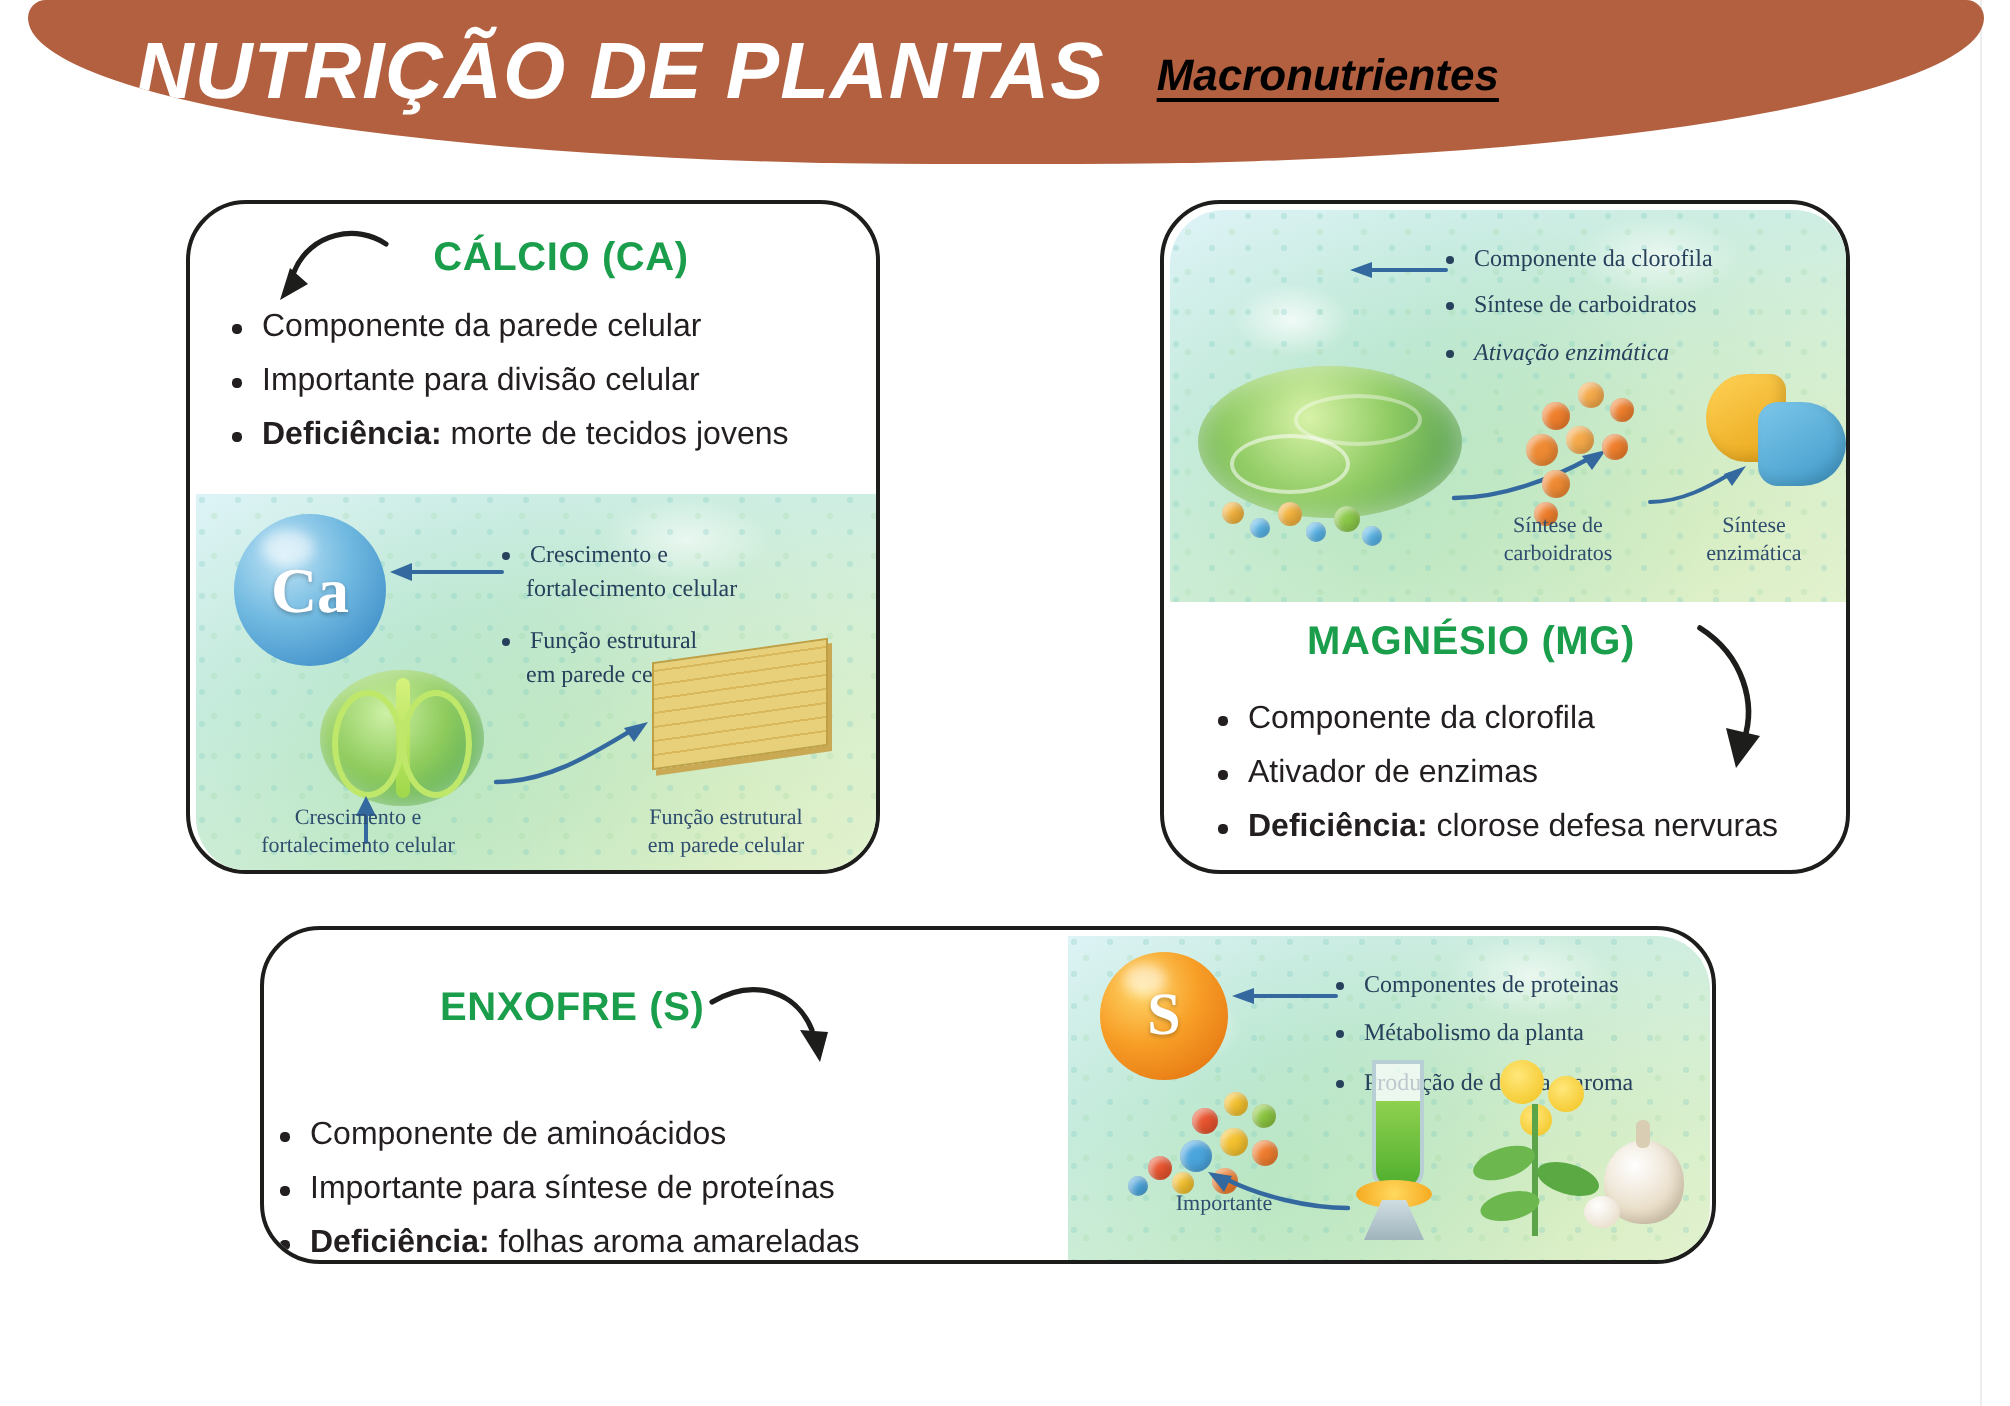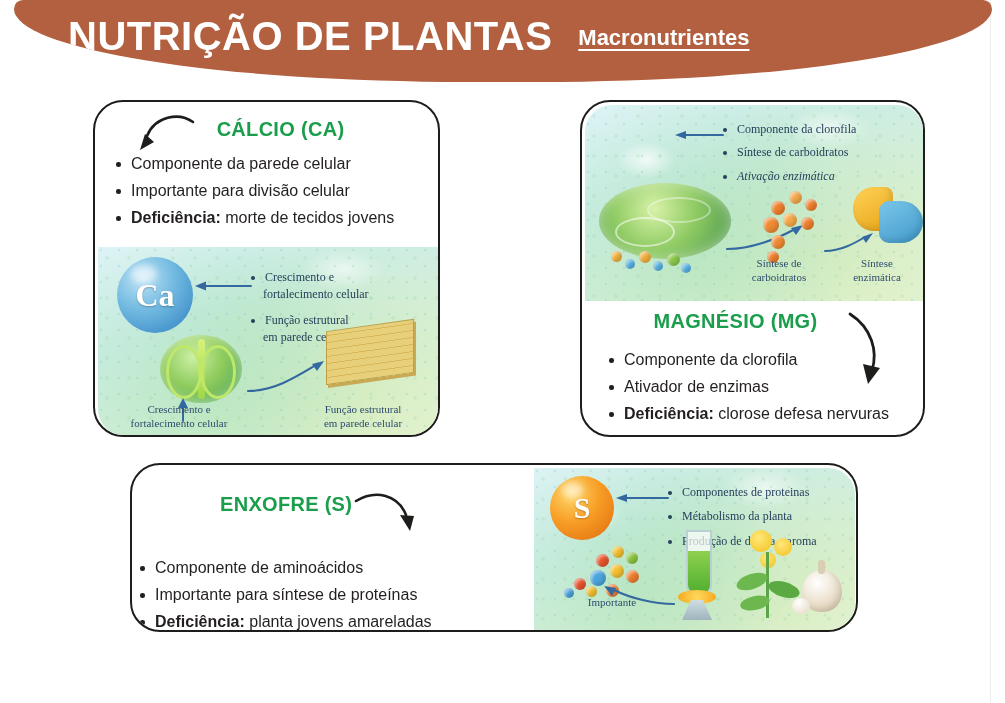--- a/index.html
+++ b/index.html
@@ -18,29 +18,29 @@
   .banner{
     position:absolute;left:14px;top:0;width:978px;height:82px;
     background:#b2603f;
     border-bottom-left-radius:52% 100%;
     border-bottom-right-radius:52% 100%;
     border-top-left-radius:10px;border-top-right-radius:10px;
     overflow:hidden;
   }
   .banner-inner{
     position:absolute;left:0;top:0;right:0;height:72px;
-    display:flex;align-items:center;gap:26px;padding-left:54px;
+    display:flex;align-items:center;gap:26px;padding-left:54px;font-style:italic;
   }
   .banner-title{
     color:#ffffff;font-size:40px;font-weight:bold;letter-spacing:.5px;
     font-family:"Liberation Sans", sans-serif;line-height:1;
     white-space:nowrap;
   }
   .banner-sub{
-    color:#ffffff;font-size:22px;font-weight:bold;
+    color:#000000;font-size:22px;font-weight:bold;
     text-decoration:underline;text-underline-offset:4px;
     white-space:nowrap;padding-top:4px;
   }
 
   
   .card{
     position:absolute;background:#ffffff;
     border:2.5px solid #1d1d1b;border-radius:30px;
     box-sizing:border-box;overflow:hidden;
   }
@@ -295,21 +295,21 @@
     <div class="nutrient-title" style="position:absolute;left:88px;top:28px;">ENXOFRE (S)</div>
 
     <svg class="arrow-svg" style="left:222px;top:22px;" width="70" height="58" viewBox="0 0 70 58">
       <path d="M2 14 C22 2 44 8 52 28" fill="none" stroke="#1d1d1b" stroke-width="2.6" stroke-linecap="round"></path>
       <path d="M56 44 L46 28 L60 29 Z" fill="#1d1d1b"></path>
     </svg>
 
     <ul class="bullets" style="position:absolute;left:3px;top:66px;margin-top:27px;">
       <li><span>Componente de aminoácidos</span></li>
       <li><span>Importante para síntese de proteínas</span></li>
-      <li><b>Deficiência:</b><span> planta jovens amareladas</span></li>
+      <li><b>Deficiência:</b><span> folhas aroma amareladas</span></li>
     </ul>
 
     <div class="illus" style="left:402px;top:3px;width:321px;height:163px;border-top-right-radius:27px;border-bottom-right-radius:27px;">
 
       <div class="sphere sph-s" style="left:16px;top:8px;width:64px;height:64px;font-size:30px;">
         <span>S</span>
       </div>
 
       <svg class="arrow-svg" style="left:80px;top:22px;" width="56" height="16" viewBox="0 0 56 16">
         <path d="M54 8 L10 8" fill="none" stroke="#33699f" stroke-width="2" stroke-linecap="round"></path>

